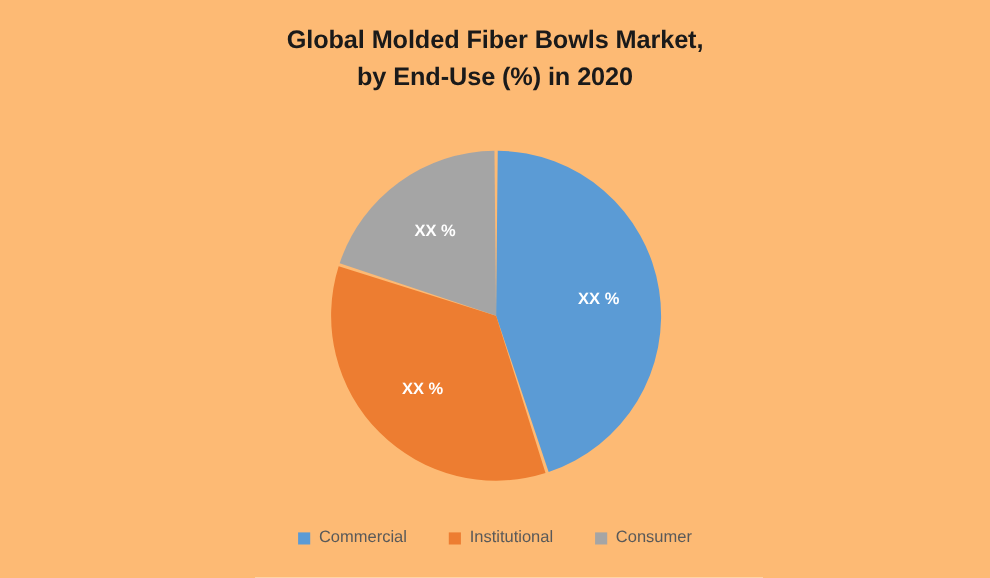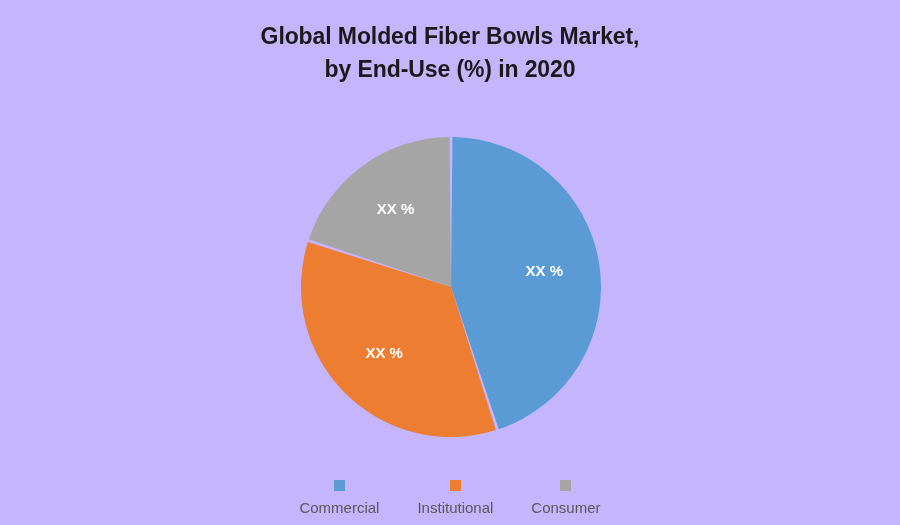--- a/index.html
+++ b/index.html
@@ -15,21 +15,21 @@
     overflow: hidden;
     font-family: "Liberation Sans", sans-serif;
     -webkit-font-smoothing: antialiased;
   }
 
   #chart-root {
     position: absolute;
     left: 0; top: 0;
     width: 900px;
     height: 525px;
-    background: #c4b5fd;
+    background: #fdba74;
   }
 
   
   .chart-title {
     position: absolute;
     left: 0;
     top: 20px;
     width: 900px;
     text-align: center;
     font-size: 23px;
@@ -71,21 +71,20 @@
     top: 480px;
     width: 900px;
     display: flex;
     flex-direction: row;
     justify-content: center;
     align-items: center;
     gap: 38px;
   }
   .legend-item {
     display: flex;
-    flex-direction: column;
     align-items: center;
     gap: 8px;
   }
   .legend-swatch {
     width: 11px;
     height: 11px;
     flex: 0 0 auto;
     display: block;
   }
   .legend-label {

